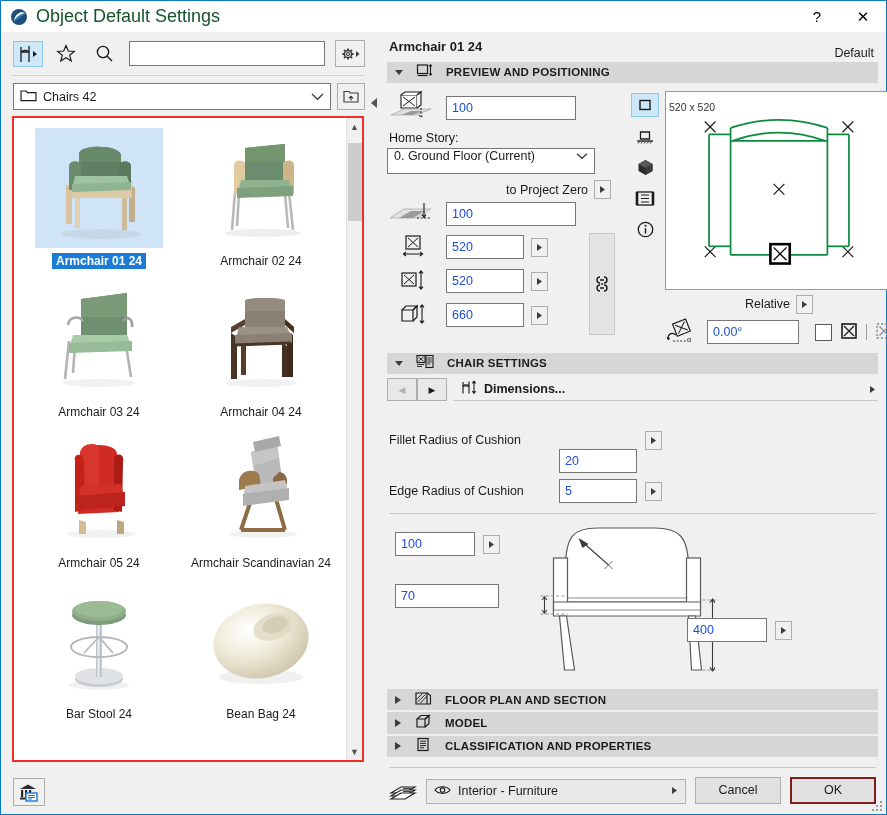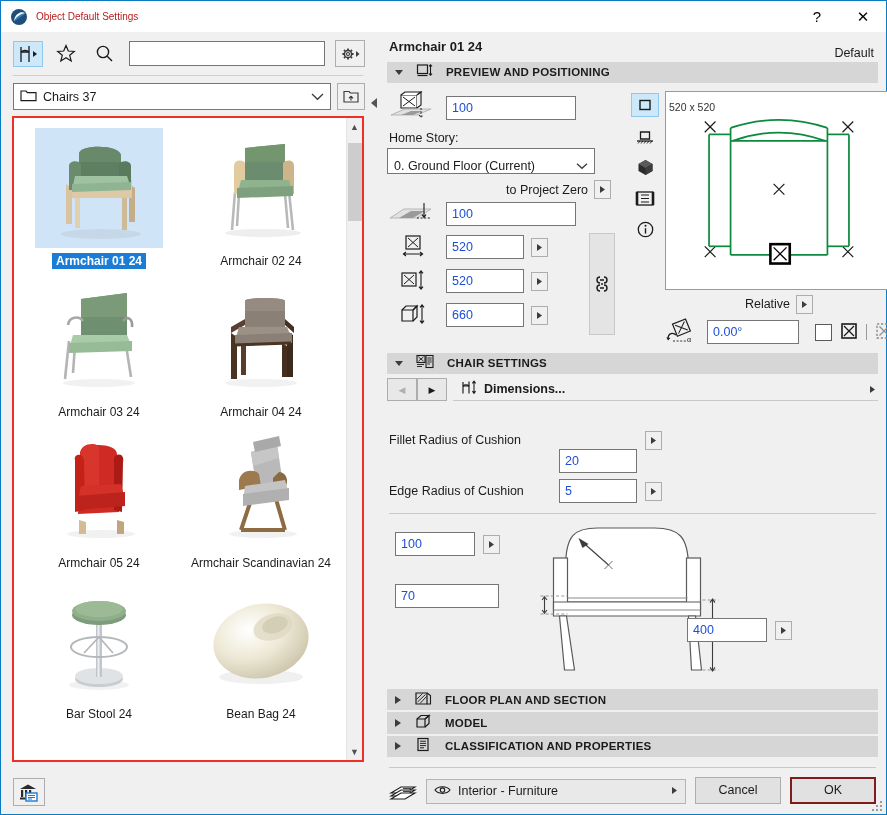--- a/index.html
+++ b/index.html
@@ -20,21 +20,21 @@
     display:flex; flex-direction:column;
   }
   
   .titlebar {
     height: 31px; flex:0 0 31px;
     background:#ffffff;
     display:flex; align-items:center;
     padding-left:9px;
   }
   .title-icon { width:18px; height:18px; margin-right:8px; flex:0 0 18px; }
-  .title-text { font-size:10px; color:#b91c1c; }
+  .title-text { font-size:18px; color:#14532d; }
   .title-btns { margin-left:auto; display:flex; height:100%; }
   .title-btn {
     width:46px; height:100%;
     display:flex; align-items:center; justify-content:center;
     font-size:15px; color:#000; cursor:default;
   }
 
   
   .body-split { flex:1; display:flex; min-height:0; }
   .left-pane { width:374px; flex:0 0 374px; display:flex; flex-direction:column;
@@ -130,21 +130,21 @@
   .num-input {
     height:24px; background:#fff; border:1px solid #767676; padding:0 5px;
     font-size:12.5px; color:#1d4ed8; outline:none; font-family:"Liberation Sans",sans-serif;
   }
   .spin { width:17px; height:19px; border:1px solid #adadad; background:#f0f0f0;
           display:flex; align-items:center; justify-content:center; cursor:default; }
   .lbl { font-size:12.5px; }
   .home-lbl { font-size:12.5px; margin:2px 0 3px 2px; }
   .combo {
     height:26px; background:#fff; border:1px solid #767676; display:flex;
-    align-items:flex-end; padding:0 6px; cursor:default; font-size:12.5px; width:208px;
+    align-items:flex-start; padding:0 6px; cursor:default; font-size:12.5px; width:208px;
   }
   .combo .cv { flex:1; }
   .pz-row { display:flex; align-items:center; justify-content:flex-end; gap:6px; margin:6px 4px 2px 0; }
   .link-col { width:26px; flex:0 0 26px; display:flex; align-items:center; justify-content:center;
               background:#e4e4e4; border:1px solid #c8c8c8; }
 
   .viewicons { width:28px; flex:0 0 28px; display:flex; flex-direction:column; gap:7px; padding-top:2px;}
   .vi { width:28px; height:24px; display:flex; align-items:center; justify-content:center; cursor:default; }
   .vi.sel { background:#cde8f9; border:1px solid #8fc8ea; }
   .preview2d { flex:1; border:1px solid #9a9a9a; background:#fff; position:relative; height:182px; }
@@ -248,21 +248,21 @@
       </div>
       <div class="lt-sep"></div>
 
       <div class="folder-row">
         <div class="folder-combo">
           <span>
             <svg width="17" height="14" viewBox="0 0 17 14">
               <path d="M1 3 L6 3 L7.4 4.6 L16 4.6 L16 12.6 L1 12.6 Z" fill="none" stroke="#1b1b1b" stroke-width="1.15"></path>
             </svg>
           </span>
-          <span class="label">Chairs 37</span>
+          <span class="label">Chairs 42</span>
           <span>
             <svg width="13" height="9" viewBox="0 0 13 9">
                 <path d="M1 2 L6.5 7.3 L12 2" fill="none" stroke="#3c3c3c" stroke-width="1.3"></path>
               </svg>
           </span>
         </div>
         <div class="folder-up">
           <svg width="18" height="17" viewBox="0 0 18 17">
             <path d="M2 3.5 L7 3.5 L8.3 5 L16 5 L16 14 L2 14 Z" fill="none" stroke="#3c3c3c" stroke-width="1.15"></path>
             <path d="M9 12.5 L9 8.2 M9 8.2 L6.9 10.3 M9 8.2 L11.1 10.3" fill="none" stroke="#3c3c3c" stroke-width="1.15"></path>

